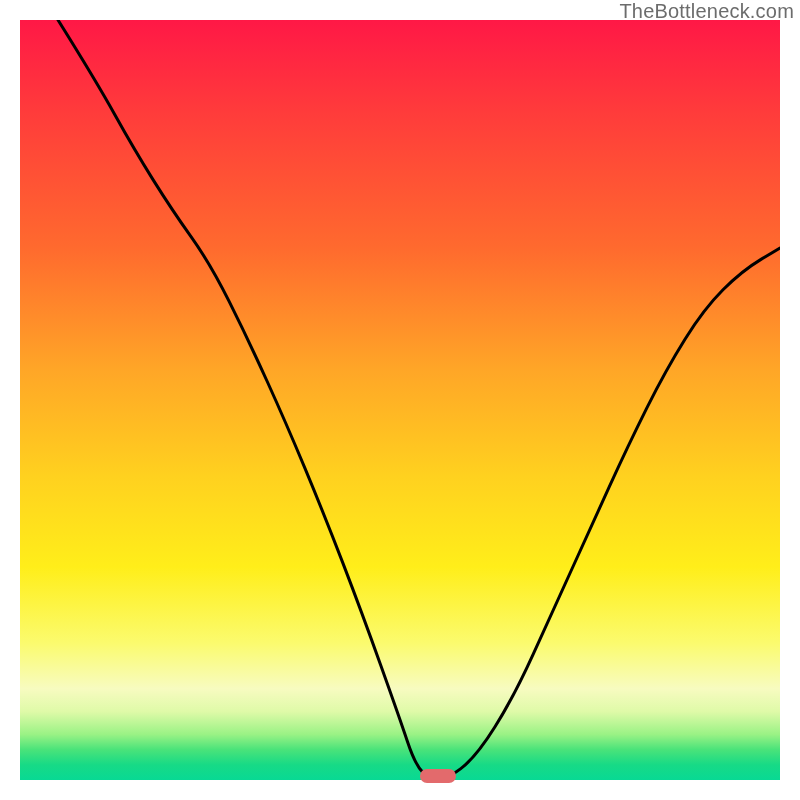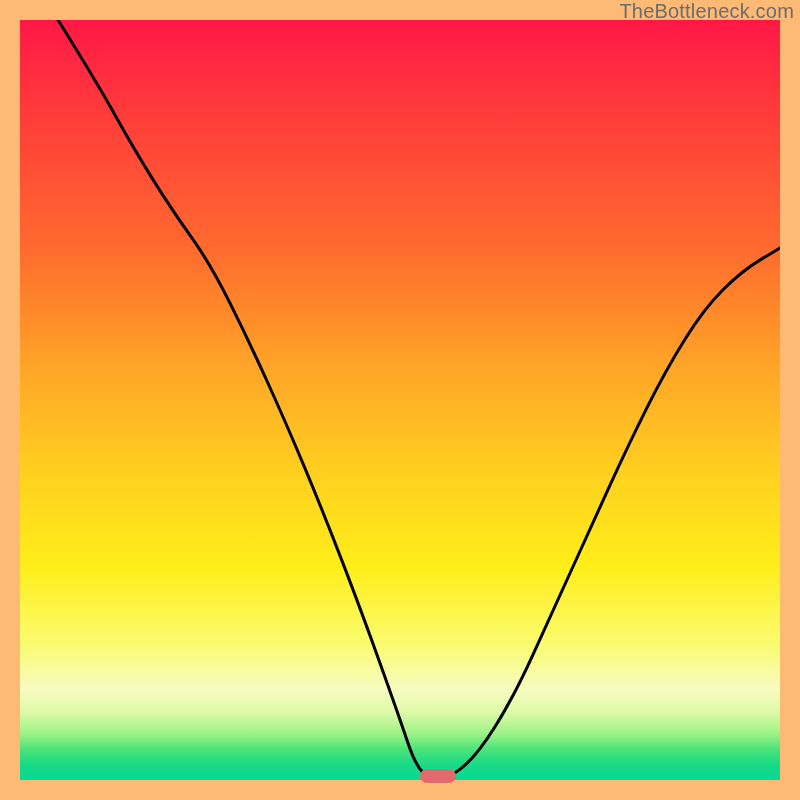--- a/index.html
+++ b/index.html
@@ -8,21 +8,21 @@
     width: 800px;
     height: 800px;
     background: #000;
     overflow: hidden;
     font-family: Arial, Helvetica, sans-serif;
   }
   .frame {
     position: relative;
     width: 800px;
     height: 800px;
-    background: #fdba74;
+    background: #ffffff;
   }
   .plot-area {
     position: absolute;
     left: 20px;
     top: 20px;
     width: 760px;
     height: 760px;
     
     background: linear-gradient(
       to bottom,

